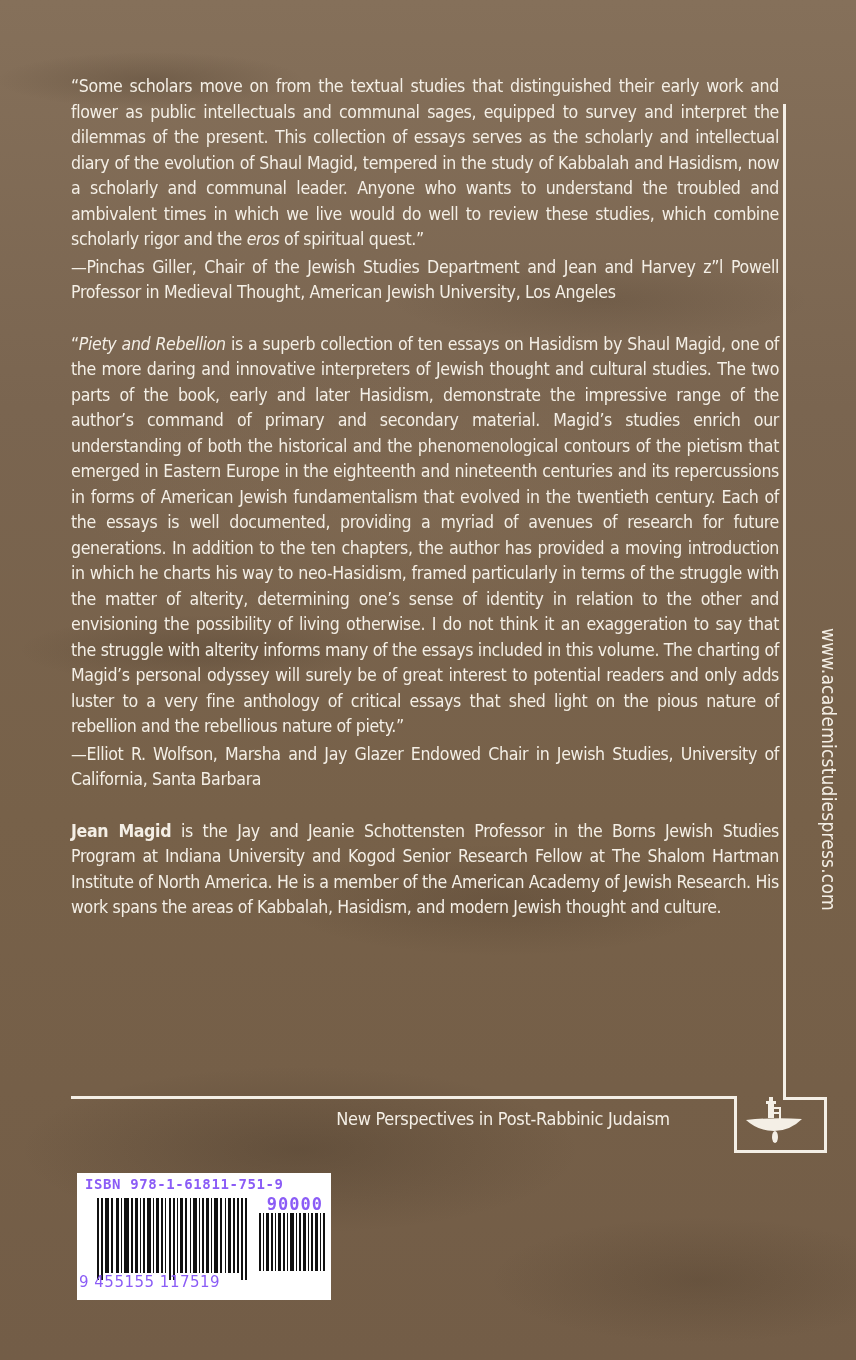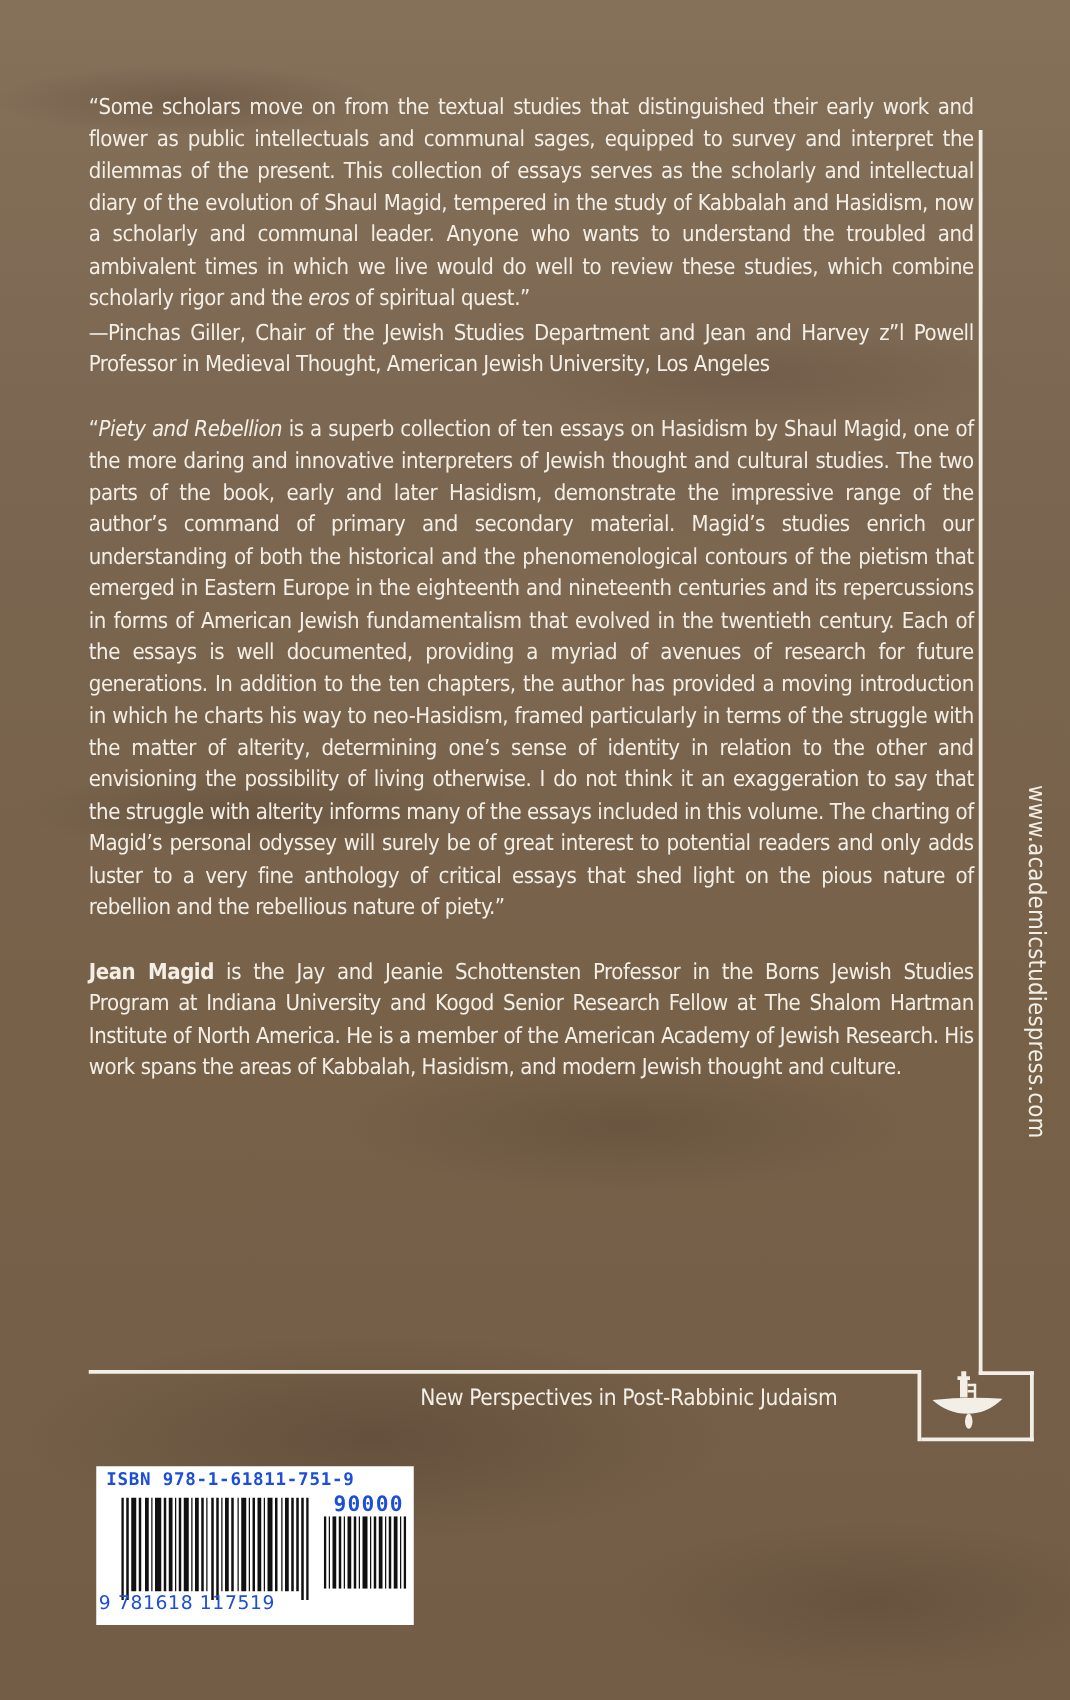--- a/index.html
+++ b/index.html
@@ -54,21 +54,21 @@
   }
   .logo {
     position: absolute; left: 744px; top: 1095px; width: 60px; height: 50px;
   }
   .website {
     position: absolute; left: 818px; top: 628px;
     writing-mode: vertical-rl; font-size: 19px; letter-spacing: 0.2px; color: #f4efe6;
   }
   .barcode-box {
     position: absolute; left: 77px; top: 1173px; width: 254px; height: 127px;
-    background: #ffffff; color: #1d4ed8;
+    background: #ffffff; color: #8b5cf6;
   }
   .isbn-line {
     position: absolute; left: 8px; top: 3px; font-family: "DejaVu Sans Mono", monospace;
     font-size: 14px; letter-spacing: 0.6px; font-weight: bold;
   }
   .addon-num {
     position: absolute; right: 8px; top: 21px; font-family: "DejaVu Sans Mono", monospace;
     font-size: 17px; font-weight: bold; letter-spacing: 1px;
   }
   .bars-main { position: absolute; left: 20px; top: 25px; width: 150px; height: 82px; }
@@ -79,20 +79,21 @@
   }
 </style>
 </head>
 <body>
 
 <div class="content">
   <p><span>“Some scholars move on from the textual studies that distinguished their early work and flower as public intellectuals and communal sages, equipped to survey and interpret the dilemmas of the present. This collection of essays serves as the scholarly and intellectual diary of the evolution of Shaul Magid, tempered in the study of Kabbalah and Hasidism, now a scholarly and communal leader. Anyone who wants to understand the troubled and ambivalent times in which we live would do well to review these studies, which combine scholarly rigor and the </span><em>eros</em><span> of spiritual quest.”</span></p>
   <p class="attrib">—Pinchas Giller, Chair of the Jewish Studies Department and Jean and Harvey z”l Powell Professor in Medieval Thought, American Jewish University, Los Angeles</p>
   <div class="gap"></div>
   <p><span>“</span><em>Piety and Rebellion</em><span> is a superb collection of ten essays on Hasidism by Shaul Magid, one of the more daring and innovative interpreters of Jewish thought and cultural studies. The two parts of the book, early and later Hasidism, demonstrate the impressive range of the author’s command of primary and secondary material. Magid’s studies enrich our understanding of both the historical and the phenomenological contours of the pietism that emerged in Eastern Europe in the eighteenth and nineteenth centuries and its repercussions in forms of American Jewish fundamentalism that evolved in the twentieth century. Each of the essays is well documented, providing a myriad of avenues of research for future generations. In addition to the ten chapters, the author has provided a moving introduction in which he charts his way to neo-Hasidism, framed particularly in terms of the struggle with the matter of alterity, determining one’s sense of identity in relation to the other and envisioning the possibility of living otherwise. I do not think it an exaggeration to say that the struggle with alterity informs many of the essays included in this volume. The charting of Magid’s personal odyssey will surely be of great interest to potential readers and only adds luster to a very fine anthology of critical essays that shed light on the pious nature of rebellion and the rebellious nature of piety.”</span></p>
+  <p class="attrib">—Elliot R. Wolfson, Marsha and Jay Glazer Endowed Chair in Jewish Studies, University of California, Santa Barbara</p>
   <div class="gap"></div>
   <p><strong>Jean Magid</strong><span> is the Jay and Jeanie Schottensten Professor in the Borns Jewish Studies Program at Indiana University and Kogod Senior Research Fellow at The Shalom Hartman Institute of North America. He is a member of the American Academy of Jewish Research. His work spans the areas of Kabbalah, Hasidism, and modern Jewish thought and culture.</span></p>
 </div>
 
 <div class="frame-v"></div>
 <div class="frame-corner-h"></div>
 <div class="frame-corner-v"></div>
 <div class="frame-bottom"></div>
 <div class="series-rule"></div>
 <div class="series-rule-v"></div>
@@ -170,14 +171,14 @@
         <rect x="37" y="0" width="1" height="58"></rect>
       <rect x="40" y="0" width="2" height="58"></rect>
         <rect x="44" y="0" width="3" height="58"></rect>
       <rect x="49" y="0" width="1" height="58"></rect>
         <rect x="52" y="0" width="2" height="58"></rect>
       <rect x="56" y="0" width="3" height="58"></rect>
         <rect x="61" y="0" width="1" height="58"></rect>
       <rect x="64" y="0" width="2" height="58"></rect>
     </g>
   </svg>
-  <div class="ean-digits">9 781618 117519</div>
+  <div class="ean-digits">9 455155 117519</div>
 </div>
 
 </body></html>

